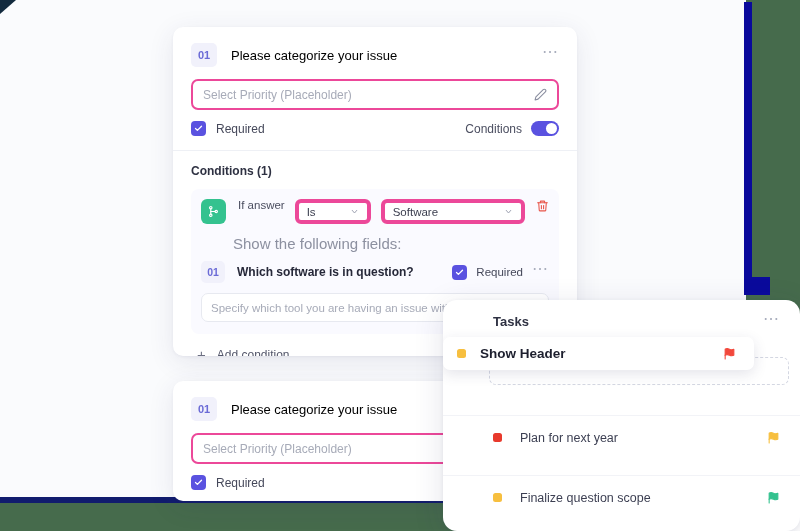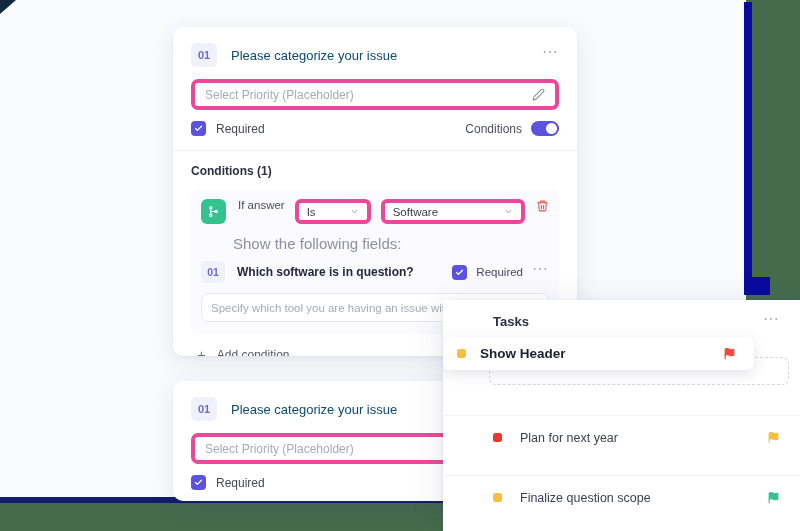--- a/index.html
+++ b/index.html
@@ -122,37 +122,37 @@
     border-radius: 5px;
     color: #6b6bd6;
     font-size: 11px;
     font-weight: bold;
     display: flex; align-items: center; justify-content: center;
     flex: 0 0 auto;
   }
   .q-title {
     margin-left: 14px;
     font-size: 13px;
-    color: #0c4a6e;
+    color: #000000;
     font-weight: 500;
     flex: 1 1 auto;
   }
   .dots {
     color: #a9aebd;
     font-size: 16px;
     letter-spacing: 1px;
     line-height: 6px;
     padding-bottom: 6px;
     cursor: pointer;
   }
 
   .q-input {
     margin: 12px 18px 0 18px;
     height: 31px;
-    border: 4px solid #ec4899;
+    border: 2px solid #ec4899;
     border-radius: 7px;
     display: flex;
     align-items: center;
     padding: 0 10px;
   }
   .q-input .ph {
     flex: 1 1 auto;
     font-size: 12px;
     color: #a7abb8;
   }
@@ -318,21 +318,21 @@
     margin-right: 11px;
     line-height: 12px;
   }
 
   
   .tasks-panel {
     position: absolute;
     left: 443px; top: 300px;
     width: 357px; height: 231px;
     background: #ffffff;
-    border-radius: 0;
+    border-radius: 14px;
     box-shadow: 0 6px 30px rgba(45,50,95,0.13), 0 1px 4px rgba(45,50,95,0.07);
     z-index: 7;
     overflow: hidden;
   }
   .tasks-head {
     display: flex;
     align-items: center;
     padding: 14px 20px 0 50px;
   }
   .tasks-title {

